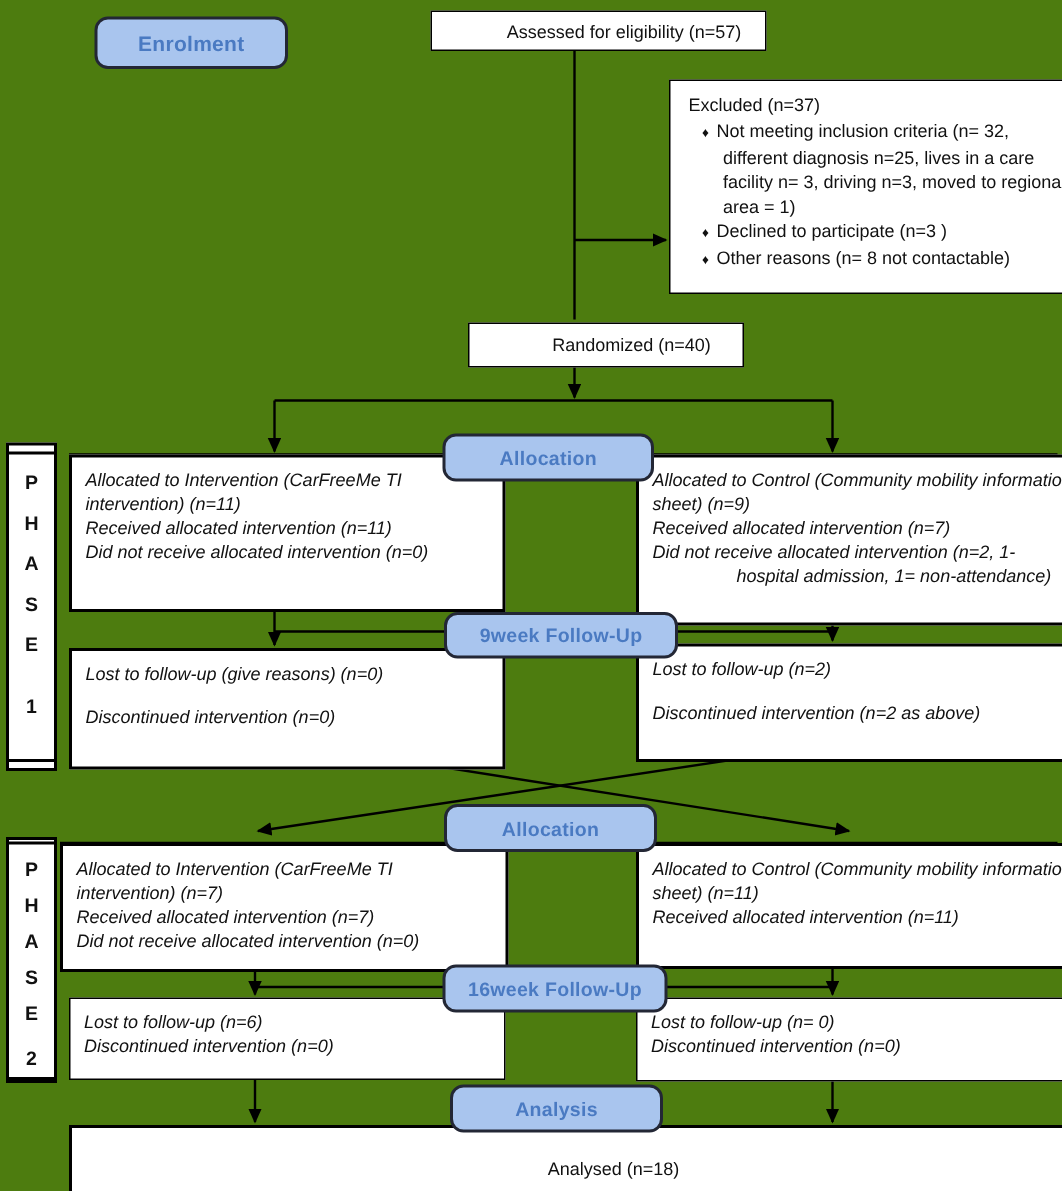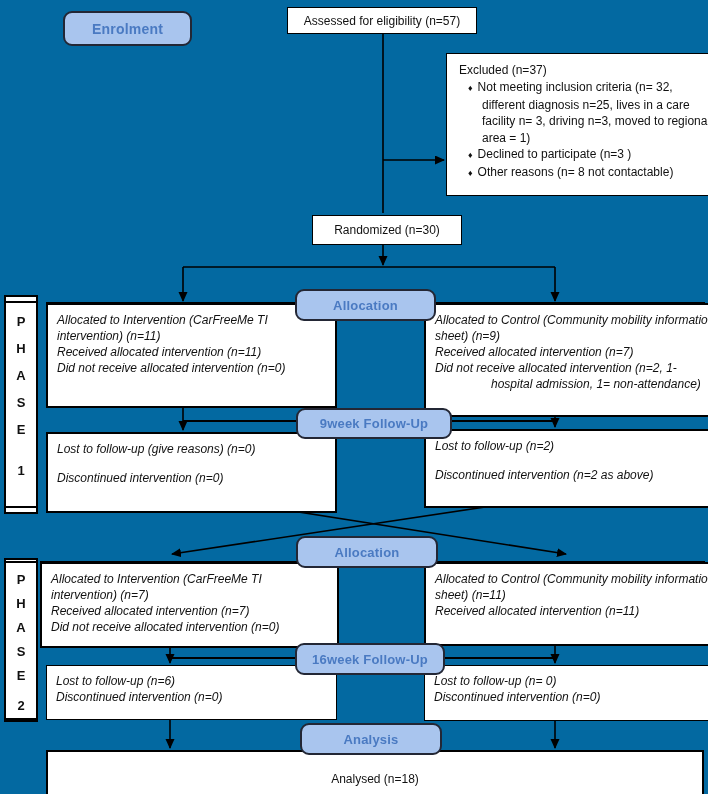--- a/index.html
+++ b/index.html
@@ -1,21 +1,21 @@
 <!DOCTYPE html>
 <html style="--label-fill: #a9c5ee; --label-border: #232735; --label-text: #4a7ac2; --line: #000000; --box-border: #000000;"><head>
 <meta charset="utf-8">
 <style>
   html,body{margin:0;padding:0;background:#ffffff;}
   body{font-family:"Liberation Sans",sans-serif;}
-  #canvas{position:relative;width:708px;height:794px;background:#0369a1;overflow:hidden;}
+  #canvas{position:relative;width:708px;height:794px;background:#4d7c0f;overflow:hidden;}
   #flow-svg{position:absolute;left:0;top:0;z-index:1;}
   .ln{stroke:#000;stroke-width:1.6;fill:none;}
   .rail{stroke:#000;stroke-width:1.8;fill:none;}
-  .box{position:absolute;background:#fff;border:2px solid #000;color:#111;font-size:12px;z-index:2;}
+  .box{position:absolute;background:#fff;border:2px solid #000;color:#111;font-size:12px;z-index:2;padding-left:34px;}
   .b15{border-width:1.5px;}
   .ctr{display:flex;align-items:center;justify-content:center;text-align:center;}
   .lines{padding:7px 8px 0 9px;font-style:italic;}
   .lines>div{line-height:16px;}
   .gap{margin-top:13px;}
   .hang{padding-left:56px;text-indent:-56px;}
   .blue{position:absolute;z-index:3;background:var(--label-fill,#a9c5ee);border:2px solid var(--label-border,#232735);
         border-radius:9px;display:flex;align-items:center;justify-content:center;
         color:var(--label-text,#4a7ac2);font-weight:bold;font-size:13px;letter-spacing:.2px;}
   .bracket{position:absolute;z-index:2;background:#fff;border:2px solid #000;display:flex;flex-direction:column;}
@@ -77,21 +77,21 @@
 
   <div class="box b15 exc" style="left:446px;top:53px;width:257px;height:133px">
     <div class="exc-title">Excluded (n=37)</div>
     <ul class="exc-list">
       <li><span class="blt">♦</span><span>Not meeting inclusion criteria (n= 32, different diagnosis n=25, lives in a care facility n= 3, driving n=3, moved to regional area = 1)</span></li>
       <li><span class="blt">♦</span><span>Declined to participate (n=3 )</span></li>
       <li><span class="blt">♦</span><span>Other reasons (n= 8 not contactable)</span></li>
     </ul>
   </div>
 
-  <div class="box b15 ctr" style="left:312px;top:215px;width:148px;height:28px">Randomized (n=30)</div>
+  <div class="box b15 ctr" style="left:312px;top:215px;width:148px;height:28px">Randomized (n=40)</div>
 
   <div class="bracket p1" style="left:4px;top:295px;width:30px;height:215px">
     <div class="cap top"></div>
     <div class="letters">
       <span>P</span>
       <span>H</span>
       <span>A</span>
       <span>S</span>
       <span>E</span>
       <span class="num">1</span>

